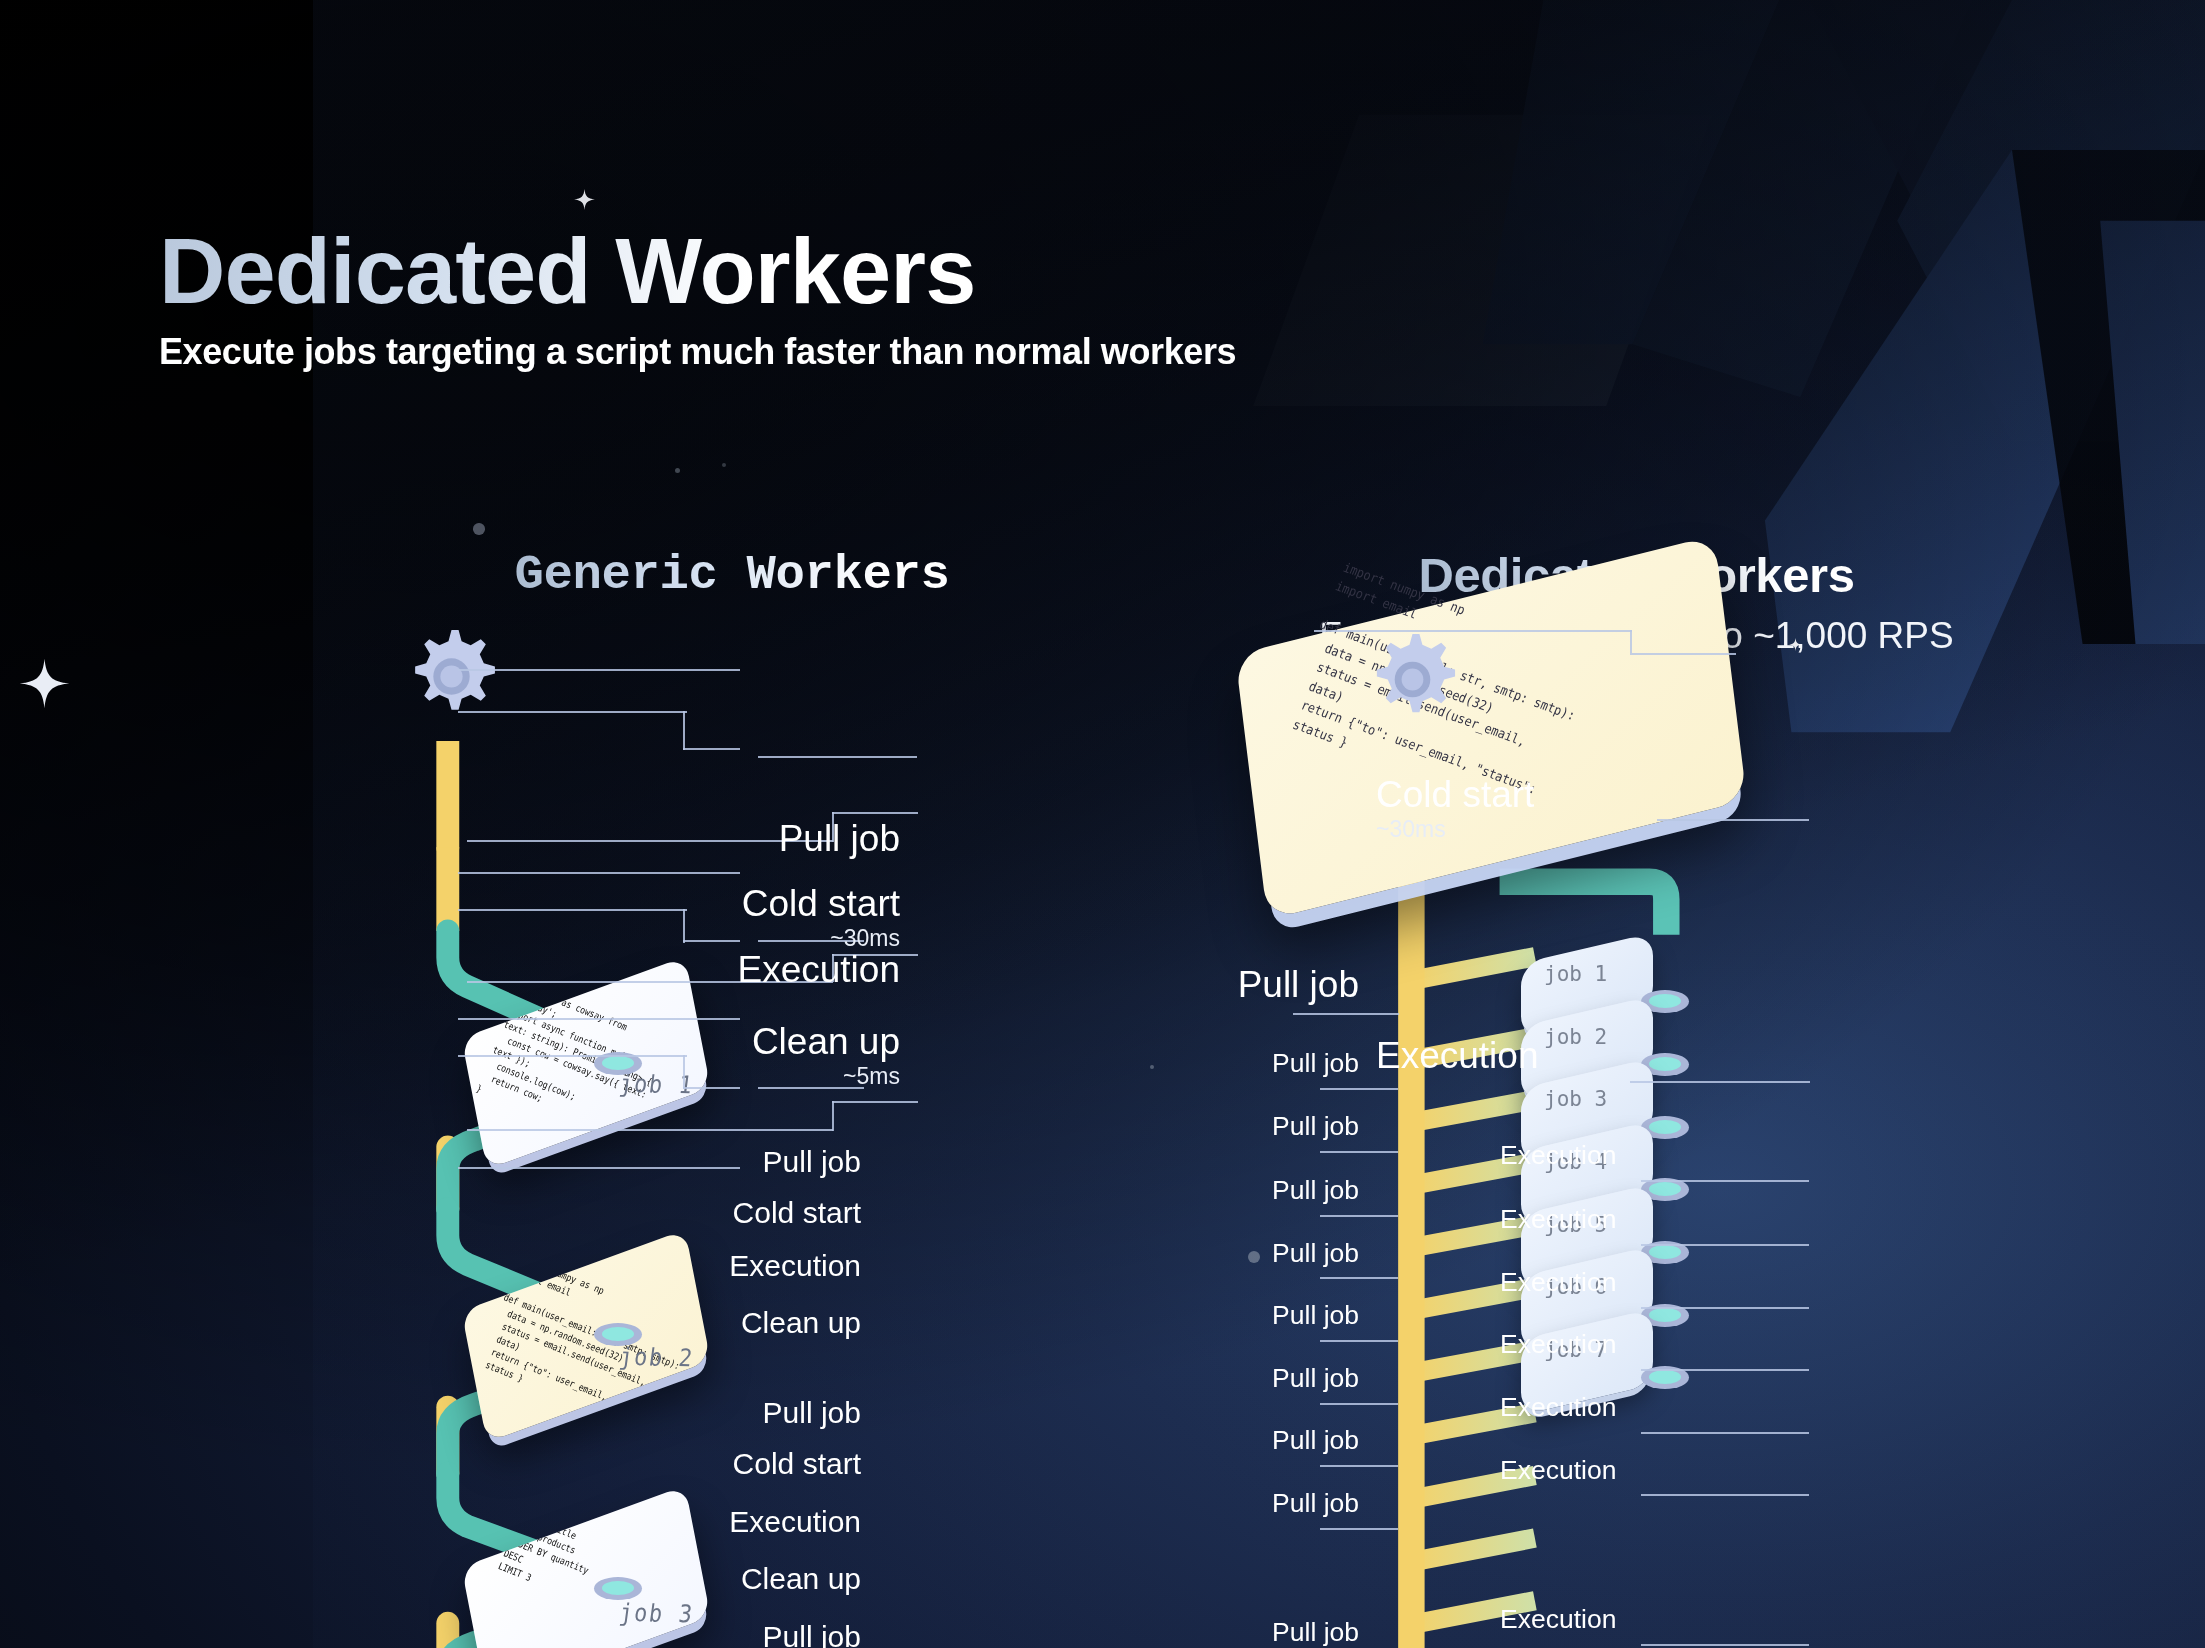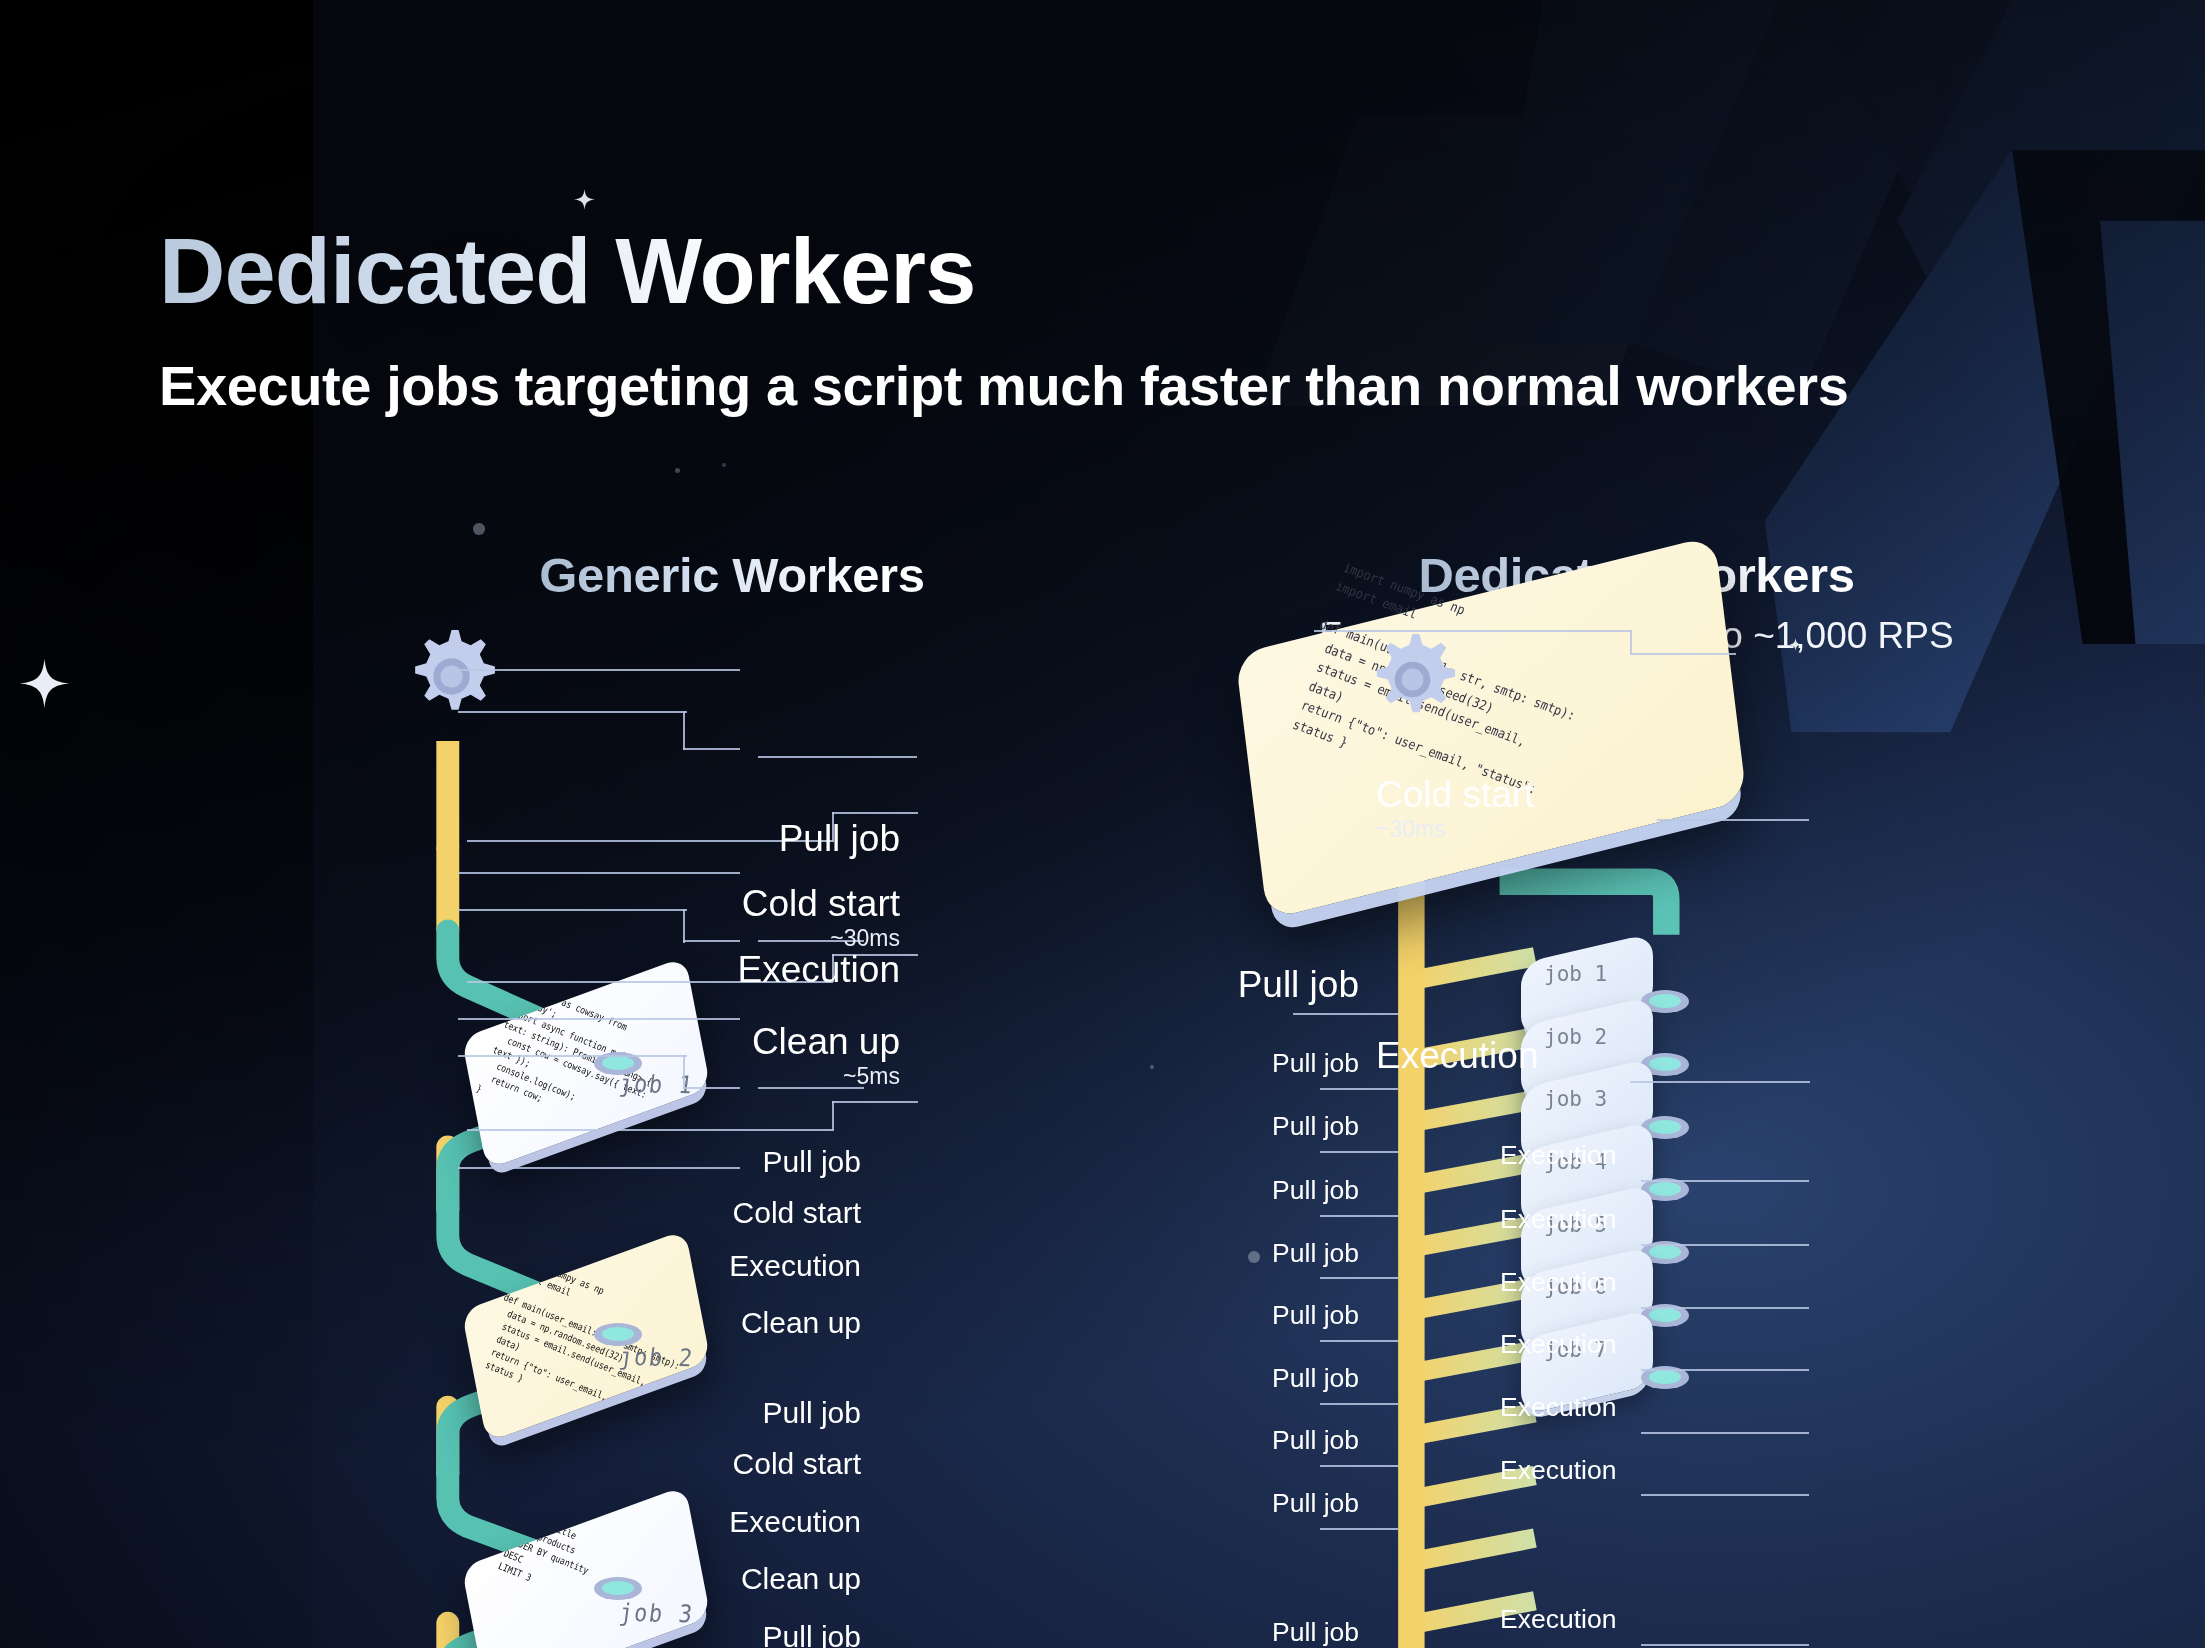--- a/index.html
+++ b/index.html
@@ -45,22 +45,22 @@
 
   
   #header { position:absolute; left:159px; top:225px; width:1853px; }
   #page-title {
     font-size:92px; font-weight:bold; letter-spacing:-0.9px; line-height:1;
     background:linear-gradient(100deg,#b9c8dc 0%, #cfdcec 32%, #ffffff 72%, #ffffff 100%);
     -webkit-background-clip:text; background-clip:text; color:transparent;
     display:inline-block;
   }
   #page-subtitle {
-    margin-top:36px;
-    font-size:56px; font-weight:bold; color:#ffffff; letter-spacing:-0.4px;
+    margin-top:14px;
+    font-size:36px; font-weight:bold; color:#ffffff; letter-spacing:-0.4px;
     white-space:nowrap;
   }
 
   
   .col-head { position:absolute; text-align:center; }
   .col-title {
     font-size:49px; font-weight:bold; letter-spacing:-0.4px;
     background:linear-gradient(100deg,#aabbd0 0%, #d3dff0 40%, #ffffff 85%);
     -webkit-background-clip:text; background-clip:text; color:transparent;
     display:inline-block;
@@ -200,21 +200,21 @@
   <div class="dot" style="left:1150px; top:1065px; width:4.4px;  height:4.4px;  opacity:0.5;"></div>
 </div>
 
 <div id="panel"></div>
 
 <div id="header">
   <div id="page-title">Dedicated Workers</div>
   <div id="page-subtitle">Execute jobs targeting a script much faster than normal workers</div>
 </div>
 
-<div class="col-head" style="left:238px; top:547px; width:988px;">
+<div class="col-head" style="left:238px; top:547px; width:988px;font-family:Liberation Mono, monospace;">
   <div class="col-title">Generic Workers</div>
 </div>
 
 <div class="col-head" style="left:1138px; top:547px; width:997px;">
   <div class="col-title">Dedicated Workers</div>
   <div class="col-sub"><span>For a </span><b>single</b><span> script - Up to ~1,000 RPS</span></div>
 </div>
 
 <div id="left-diagram">
 

